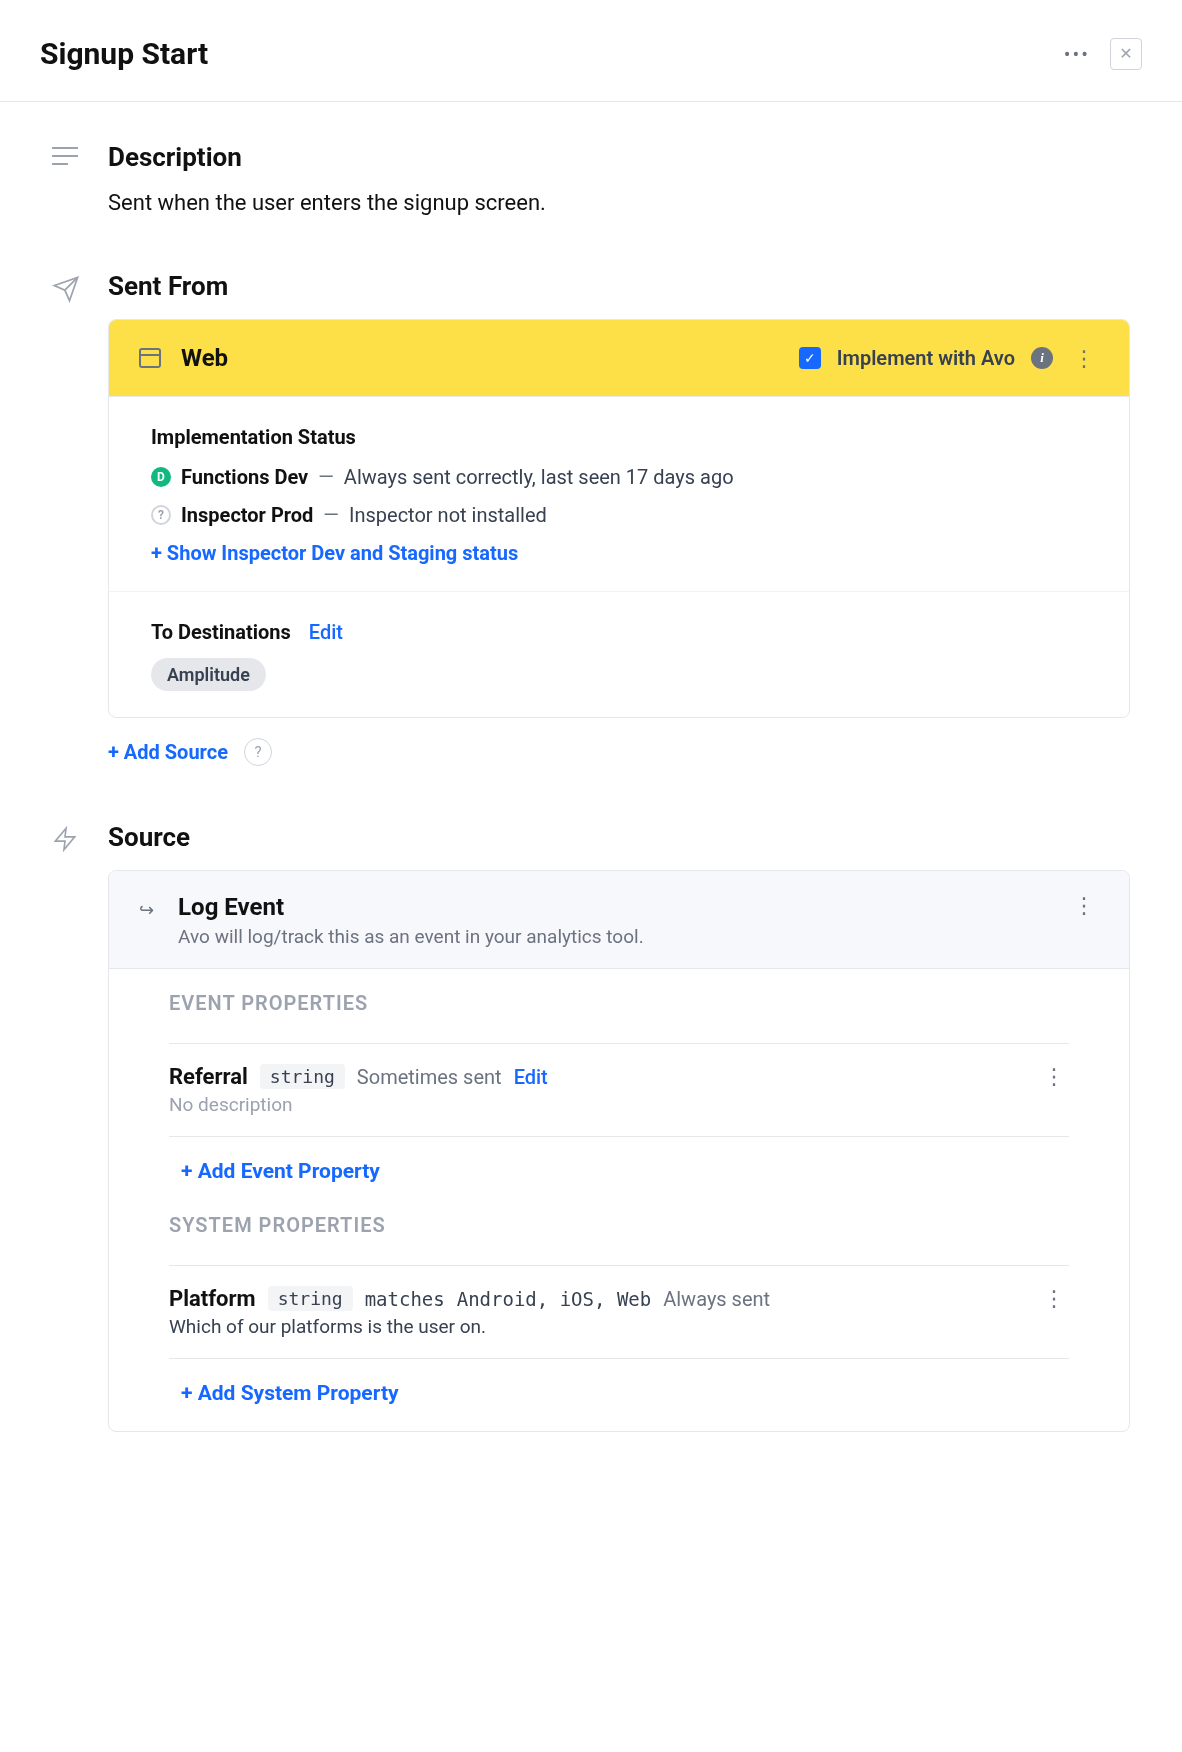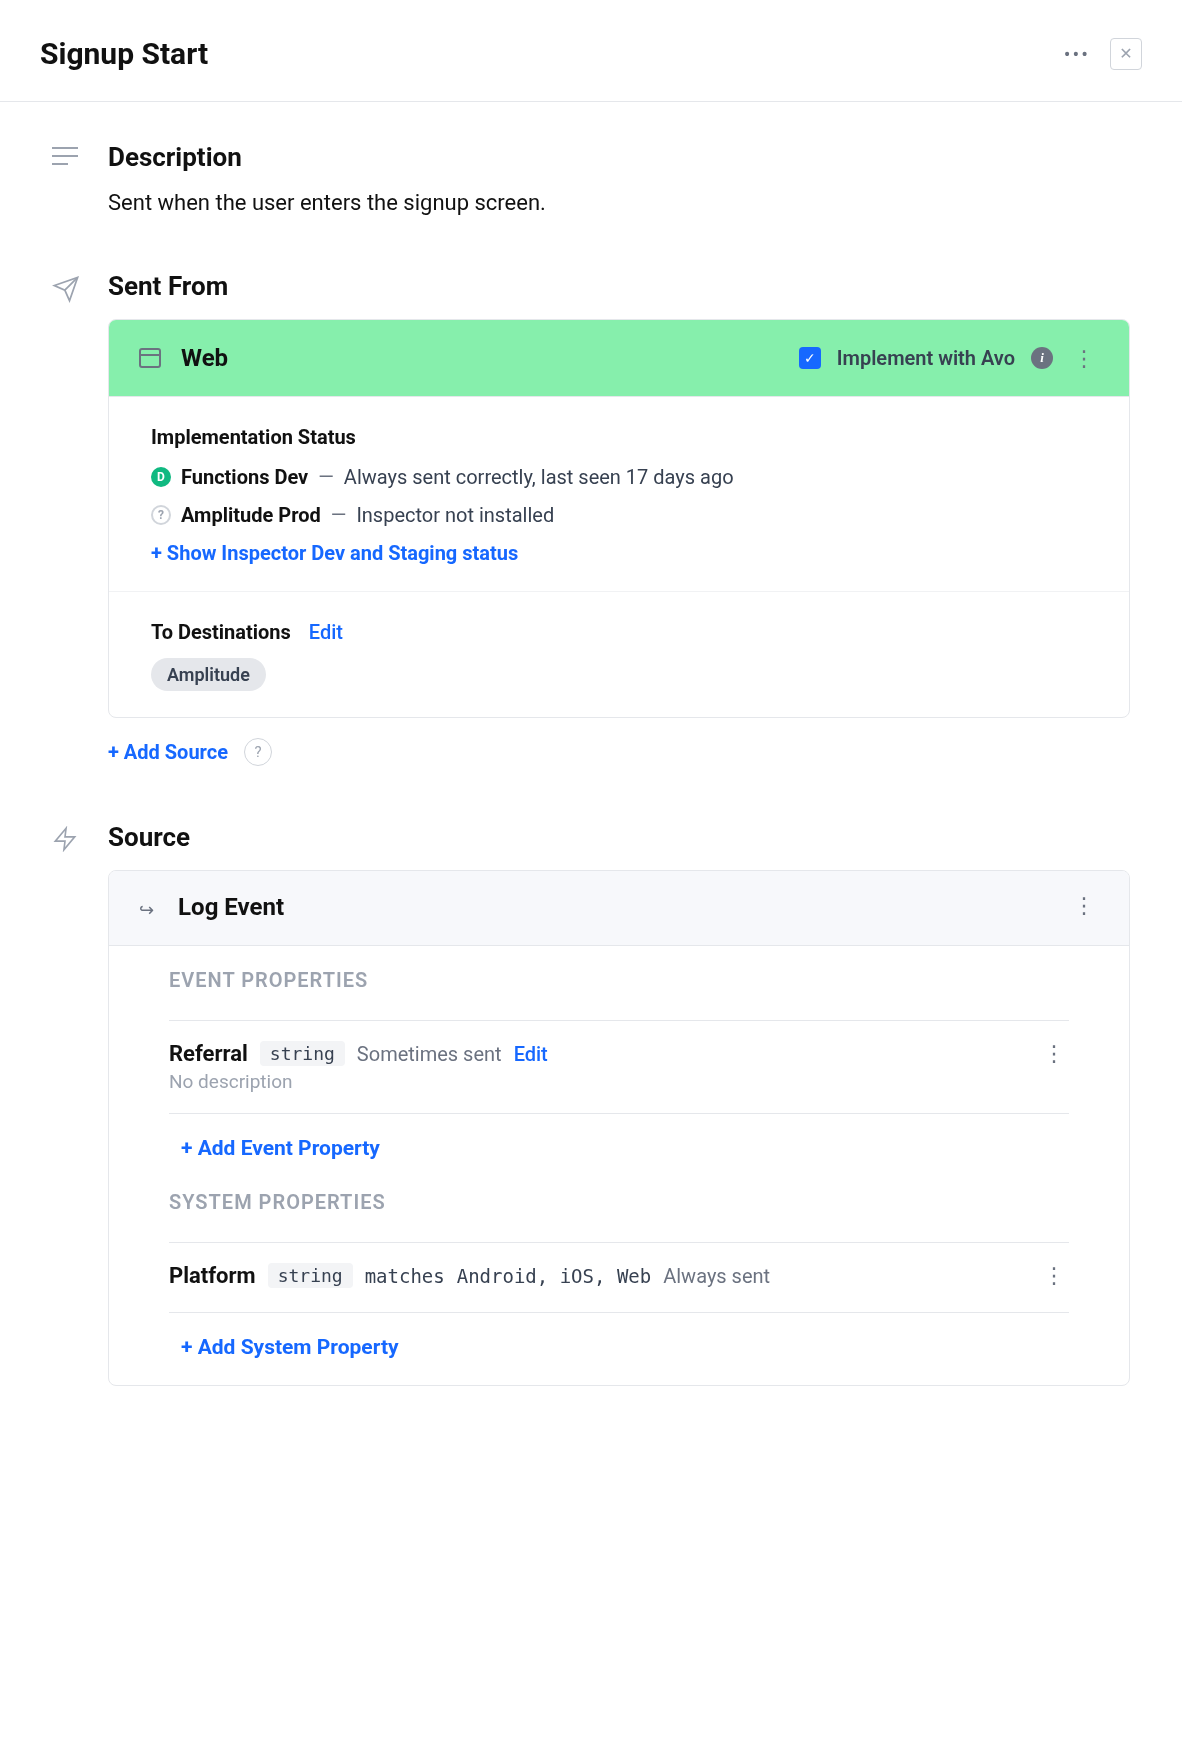--- a/index.html
+++ b/index.html
@@ -69,21 +69,21 @@
     font-size: 22px;
     color: #111;
   }
   .card {
     border: 1px solid #e5e7eb;
     border-radius: 8px;
     overflow: hidden;
     background: #fff;
   }
   .card-head {
-    background: #86efac;
+    background: #fde047;
     padding: 24px 30px;
     display: flex;
     align-items: center;
     justify-content: space-between;
     border-bottom: 1px solid #e5e7eb;
   }
   .card-head-left {
     display: flex;
     align-items: center;
     gap: 20px;
@@ -361,21 +361,21 @@
 
           <div class="status-row">
             <div class="badge-d">D</div>
             <span class="status-name">Functions Dev</span>
             <span class="status-sep">—</span>
             <span class="status-detail">Always sent correctly, last seen 17 days ago</span>
           </div>
 
           <div class="status-row">
             <div class="badge-q">?</div>
-            <span class="status-name">Amplitude Prod</span>
+            <span class="status-name">Inspector Prod</span>
             <span class="status-sep">—</span>
             <span class="status-detail">Inspector not installed</span>
           </div>
 
           <div class="link-btn">+ Show Inspector Dev and Staging status</div>
         </div>
 
         <div class="card-section">
           <div class="dest-row">
             <span class="dest-label">To Destinations</span>
@@ -400,20 +400,21 @@
     </div>
     <div class="section-body">
       <div class="section-title">Source</div>
 
       <div class="card">
         <div class="actions-head">
           <div class="actions-head-left">
             <div class="arrow-icon">↪</div>
             <div>
               <div class="actions-title">Log Event</div>
+              <div class="actions-sub">Avo will log/track this as an event in your analytics tool.</div>
             </div>
           </div>
           <div class="vdots">⋮</div>
         </div>
 
         <div class="props-block">
           <div class="props-label">EVENT PROPERTIES</div>
 
           <div class="prop-row">
             <div class="prop-main">
@@ -437,20 +438,21 @@
 
           <div class="prop-row">
             <div class="prop-main">
               <div class="prop-line">
                 <span class="prop-name">Platform</span>
                 <span class="type-pill">string</span>
                 <span class="mono">matches</span>
                 <span class="mono">Android, iOS, Web</span>
                 <span class="muted">Always sent</span>
               </div>
+              <div class="prop-desc" style="color:#374151">Which of our platforms is the user on.</div>
             </div>
             <div class="vdots">⋮</div>
           </div>
 
           <div class="divider"></div>
           <div class="add-prop">+ Add System Property</div>
         </div>
       </div>
     </div>
   </div>

